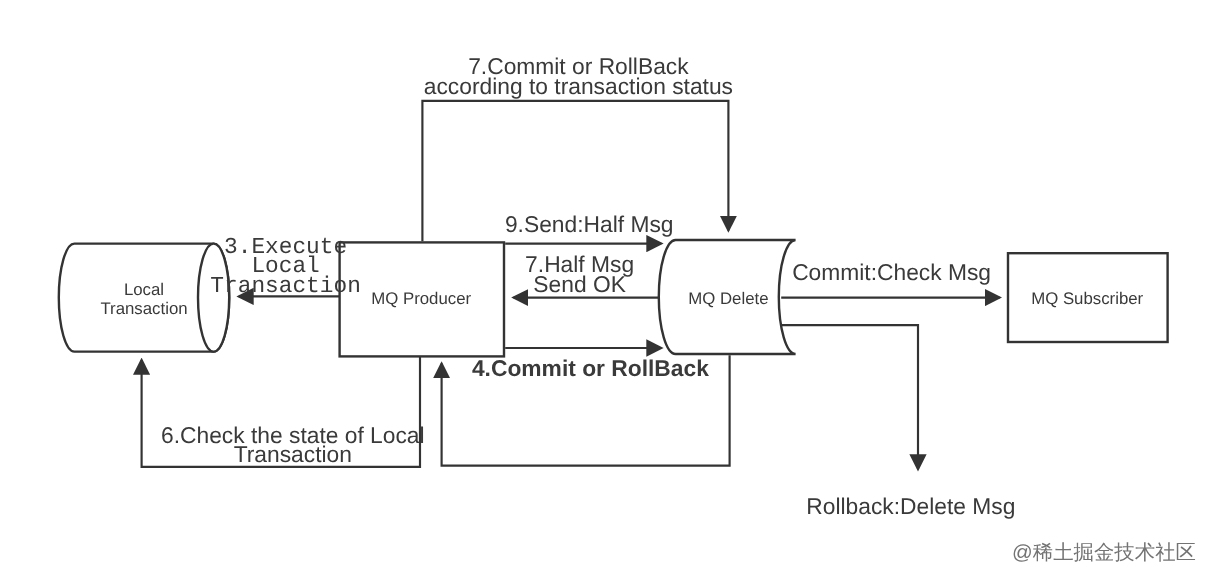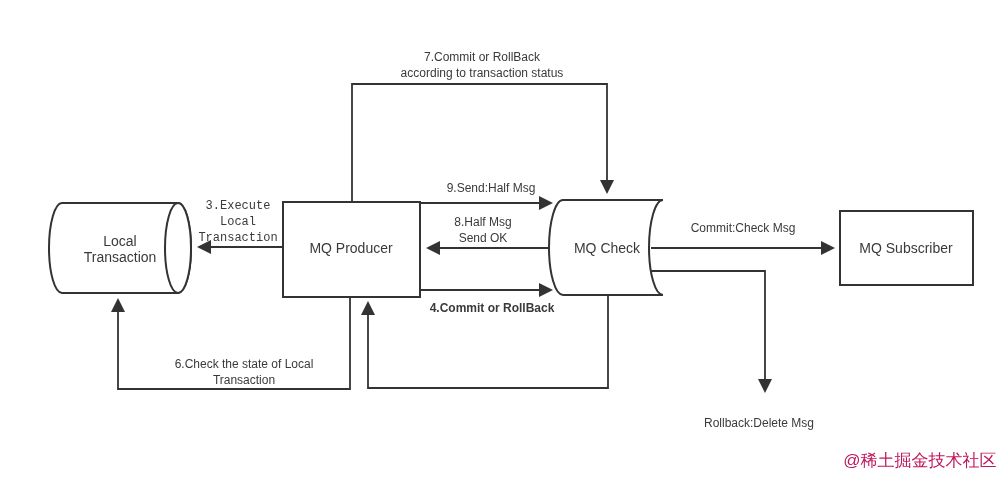--- a/index.html
+++ b/index.html
@@ -27,32 +27,32 @@
   }
   .edge {
     fill: none;
     stroke: #333333;
     stroke-width: 1.8;
   }
   .lbl {
     position: absolute;
     transform: translate(-50%, -50%);
     color: #3a3a3a;
-    font-size: 12px;
+    font-size: 19px;
     line-height: 16px;
     text-align: center;
     white-space: pre-line;
   }
   .node-lbl {
     font-size: 14px;
   }
   .watermark {
     position: absolute;
     transform: translate(-50%, -50%);
-    color: #be185d;
+    color: #737373;
     font-size: 17px;
     white-space: nowrap;
   }
 </style>
 </head>
 <body>
 
 <div class="canvas">
 
   <svg width="1006" height="477" viewBox="0 0 1006 477">
@@ -75,27 +75,27 @@
     <path class="shape" d="M 178 203 L 62 203 A 13 45 0 0 0 62 293 L 178 293 A 13 45 0 0 0 178 203 Z"></path>
     <ellipse class="shape" cx="178" cy="248" rx="13" ry="45"></ellipse>
     <rect class="shape" x="283" y="202" width="137" height="95"></rect>
     <path class="shape" d="M 663 200 L 563 200 A 14 47.5 0 0 0 563 295 L 663 295 A 14 47.5 0 0 1 663 200 Z"></path>
     <rect class="shape" x="840" y="211" width="133" height="74"></rect>
   </svg>
 
   <div class="lbl node-lbl" style="left:120px; top:249px;">Local
 Transaction</div>
   <div class="lbl node-lbl" style="left:351px; top:248px;">MQ Producer</div>
-  <div class="lbl node-lbl" style="left:607px; top:248px;">MQ Check</div>
+  <div class="lbl node-lbl" style="left:607px; top:248px;">MQ Delete</div>
   <div class="lbl node-lbl" style="left:906px; top:248px;">MQ Subscriber</div>
 
   <div class="lbl" style="left:482px; top:65px;">7.Commit or RollBack
 according to transaction status</div>
   <div class="lbl" style="left:491px; top:188px;">9.Send:Half Msg</div>
-  <div class="lbl" style="left:483px; top:230px;">8.Half Msg
+  <div class="lbl" style="left:483px; top:230px;">7.Half Msg
 Send OK</div>
   <div class="lbl" style="left:238px; top:222px;font-family:Liberation Mono, monospace;">3.Execute
 Local
 Transaction</div>
   <div class="lbl" style="left:492px; top:308px;font-weight:bold;">4.Commit or RollBack</div>
   <div class="lbl" style="left:227px; top:372px;margin-left:17px;">6.Check the state of Local
 Transaction</div>
   <div class="lbl" style="left:743px; top:228px;">Commit:Check Msg</div>
   <div class="lbl" style="left:759px; top:423px;">Rollback:Delete Msg</div>
 

